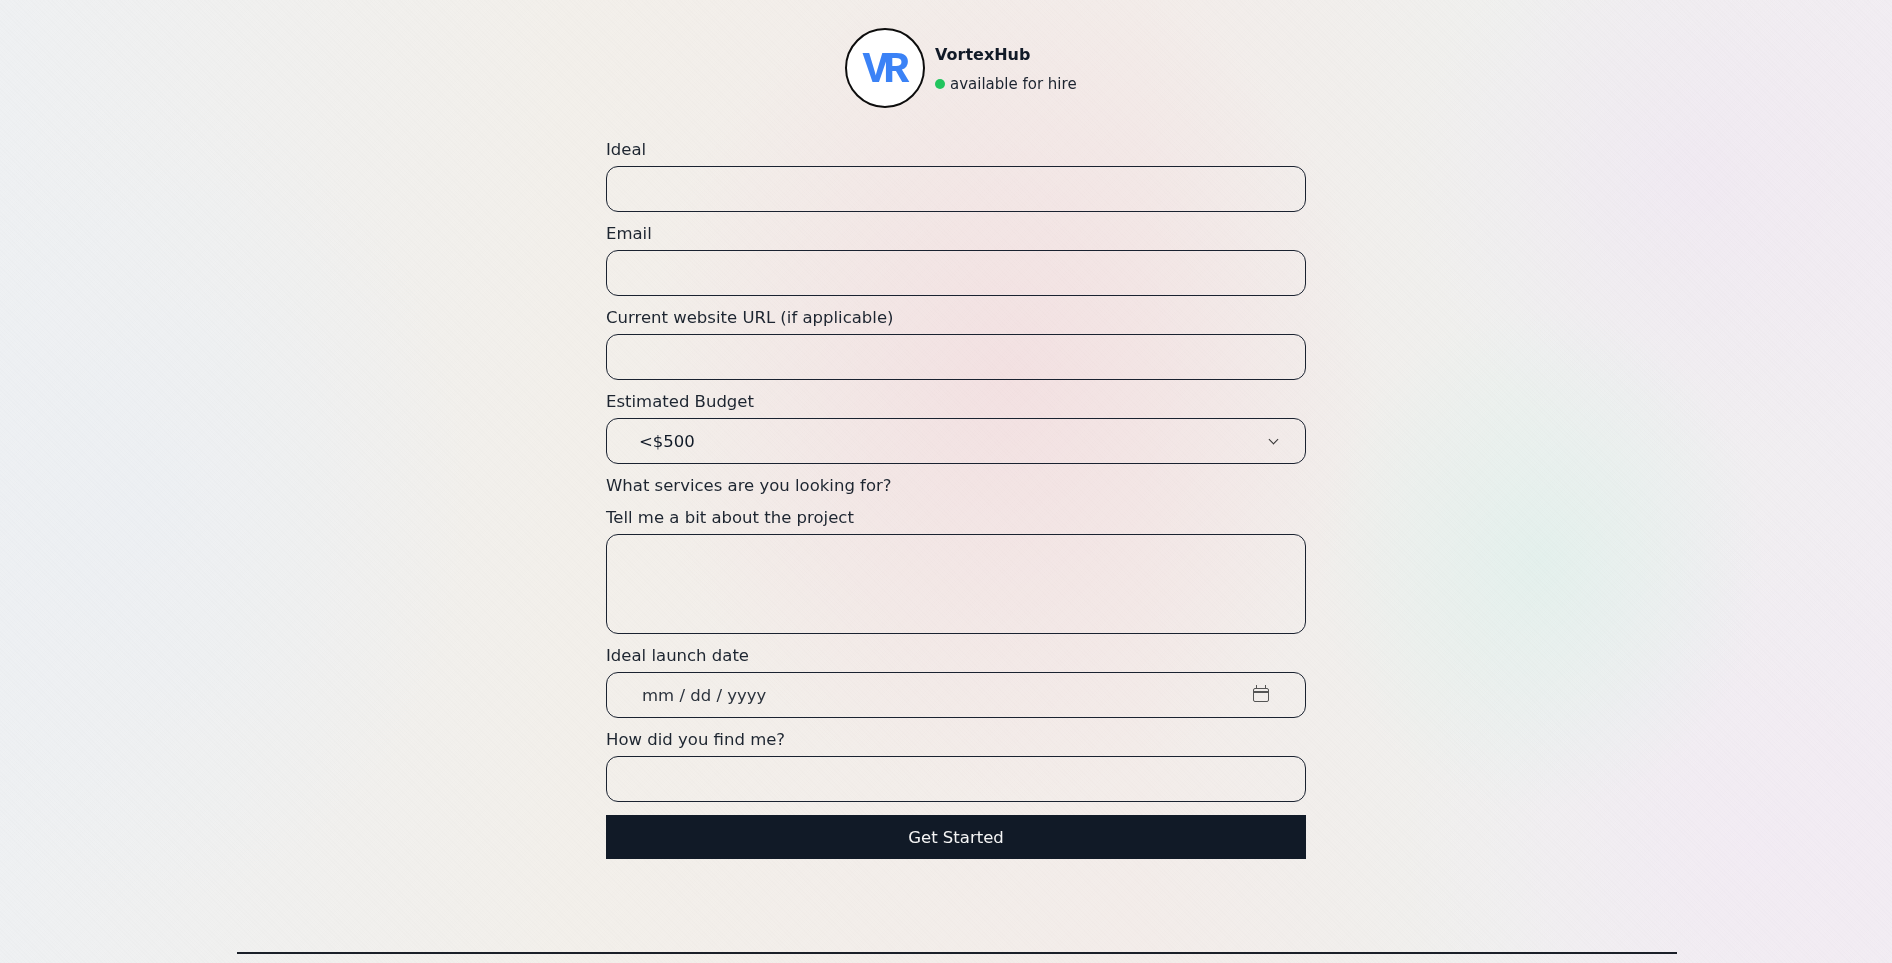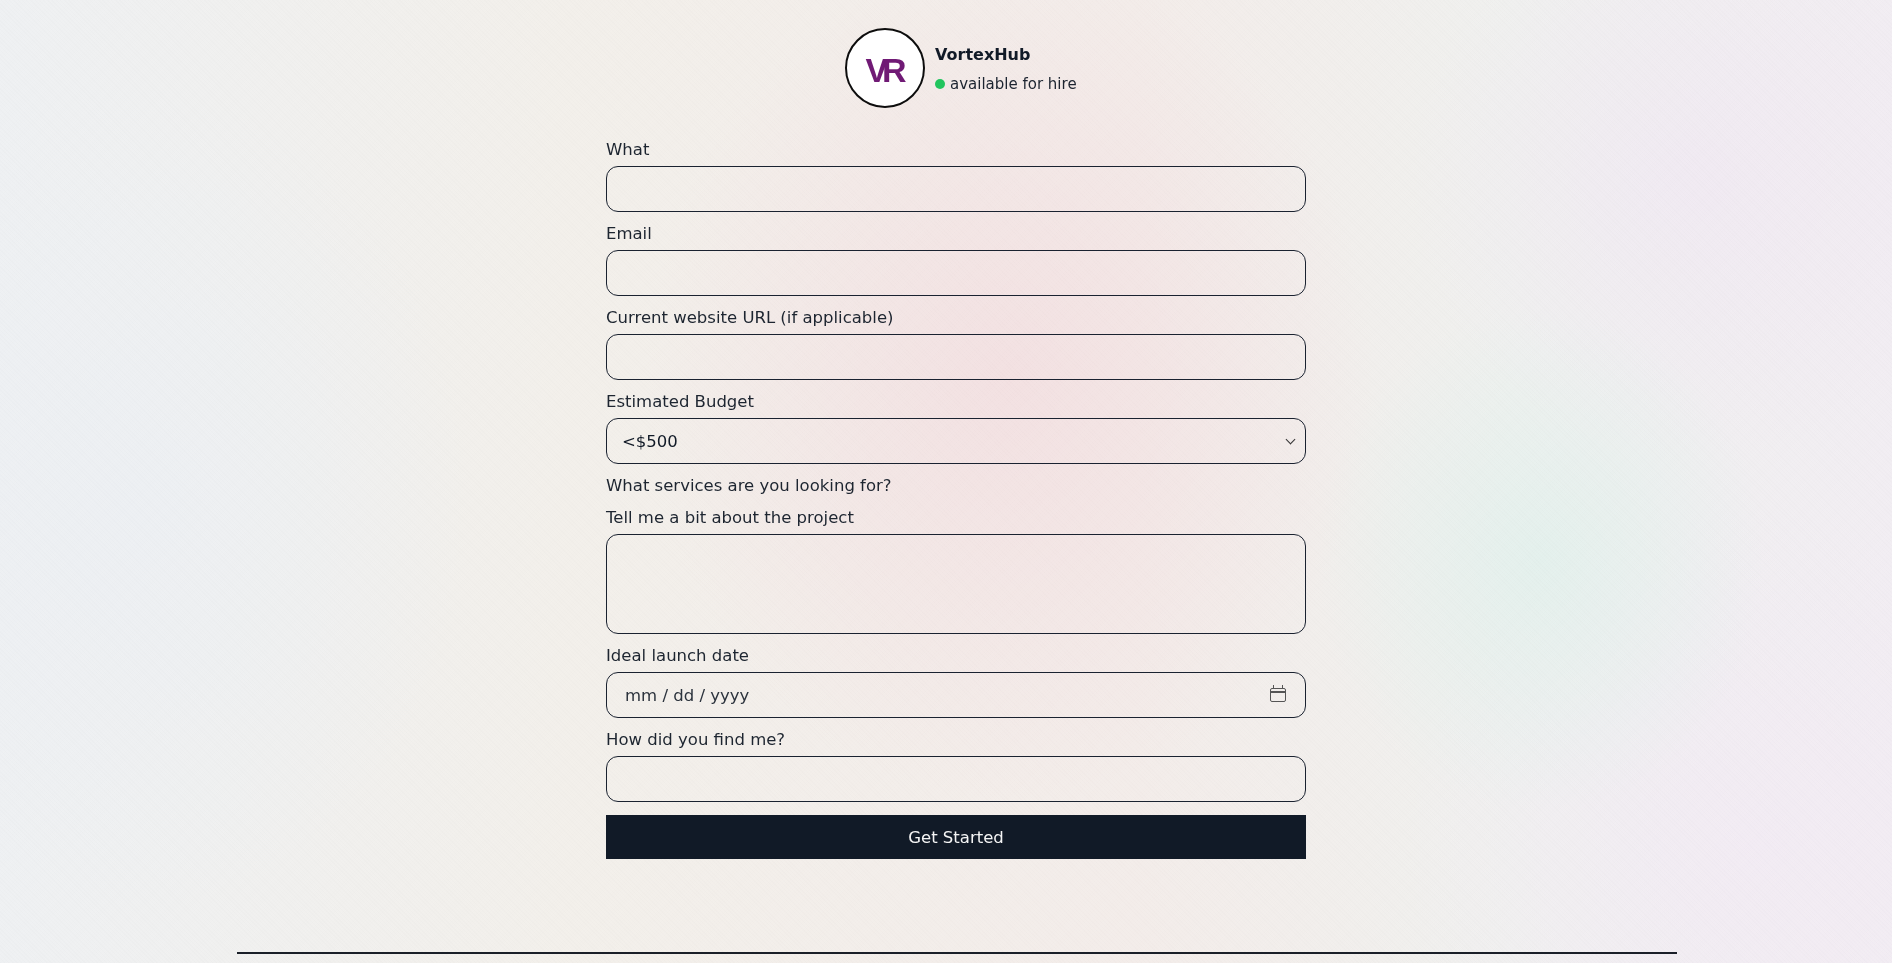--- a/index.html
+++ b/index.html
@@ -25,36 +25,36 @@
   .header {
     position: absolute; left: 845px; top: 28px;
     display: flex; align-items: center; gap: 10px;
   }
   .logo {
     width: 80px; height: 80px; border-radius: 50%;
     border: 2.5px solid #0d0d0d; background: #ffffff;
     display: flex; align-items: center; justify-content: center;
   }
   .logo span {
-    font-family: Liberation Sans, sans-serif;
-    font-size: 34px; font-weight: bold; letter-spacing: -6px; color: #701a75;
+    font-family: Liberation Mono, monospace;
+    font-size: 44px; font-weight: bold; letter-spacing: -6px; color: #3b82f6;
     margin-left: -4px; margin-top: 4px;
   }
   .brand-name { font-size: 16px; font-weight: bold; color: #111a27; line-height: 22px; }
   .status { display: flex; align-items: center; gap: 5px; font-size: 15px; color: #1c2430; margin-top: 9px; }
   .status-dot { width: 10px; height: 10px; border-radius: 50%; background: #22c55e; }
   form { position: absolute; left: 606px; top: 140px; width: 700px; }
   .field { margin-bottom: 12px; }
   .field label {
     display: block; font-size: 16.5px; color: #1d2530; line-height: 20px; margin-bottom: 6px;
   }
   .control {
     width: 700px; height: 46px; border: 1.5px solid #1a2230; border-radius: 12px;
     background: transparent; font-family: inherit; font-size: 16.5px; color: #111a27;
-    padding: 0 15px; display: flex; align-items: center; justify-content: space-between;
+    padding: 0 32px; display: flex; align-items: center; justify-content: space-between;
   }
   .control.textarea { height: 100px; }
   .control .placeholder-text { color: #2c333d; padding-left: 3px; }
   .chevron {
     width: 7px; height: 7px; border-right: 1.8px solid #333; border-bottom: 1.8px solid #333;
     transform: rotate(45deg); margin-top: -4px; margin-right: -4px;
   }
   .cal-icon {
     width: 16px; height: 14px; border: 1.8px solid #555; border-radius: 2px; position: relative;
     margin-right: 4px;
@@ -88,21 +88,21 @@
     <div class="brand-name">VortexHub</div>
     <div class="status">
       <span class="status-dot"></span>
       <span>available for hire</span>
     </div>
   </div>
 </div>
 
 <form>
   <div class="field">
-    <label>What</label>
+    <label>Ideal</label>
     <div class="control"></div>
   </div>
 
   <div class="field">
     <label>Email</label>
     <div class="control"></div>
   </div>
 
   <div class="field">
     <label>Current website URL (if applicable)</label>

